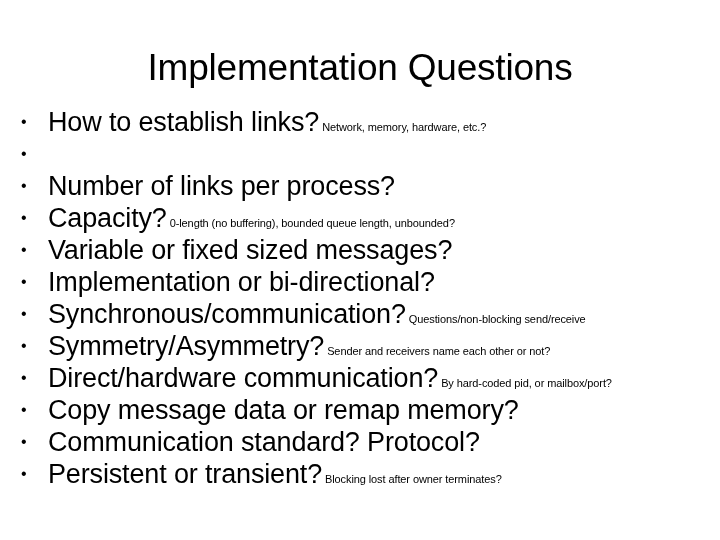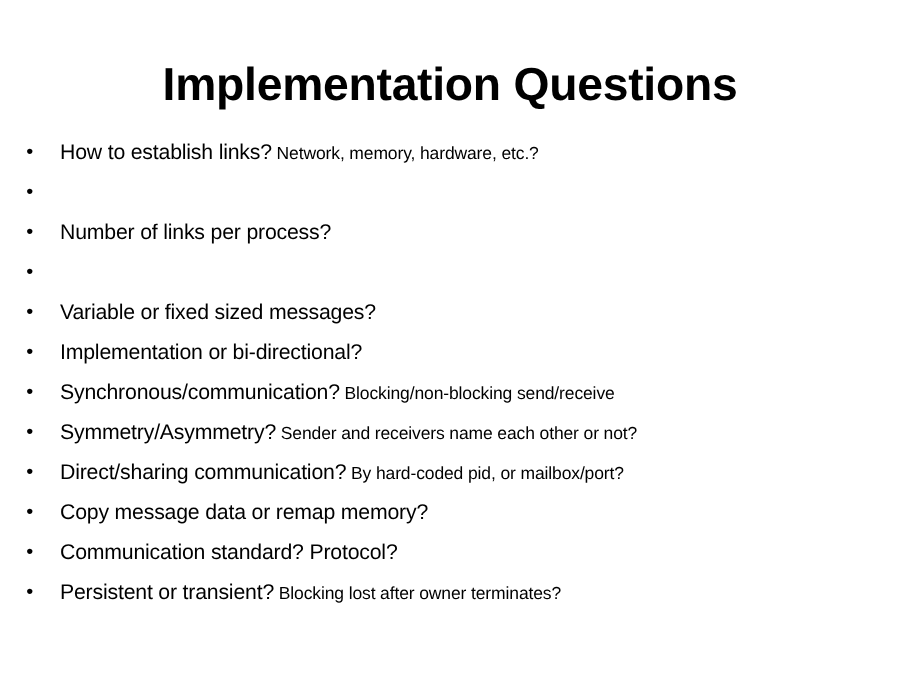--- a/index.html
+++ b/index.html
@@ -24,21 +24,21 @@
     box-sizing: border-box;
   }
   .slide-title {
     position: absolute;
     left: 0;
     top: 46px;
     width: 720px;
     text-align: center;
     font-size: 37px;
     line-height: 44px;
-    font-weight: 700;
+    font-weight: 400;
     letter-spacing: -0.2px;
     color: #000000;
     white-space: nowrap;
   }
   .bullet-list {
     position: absolute;
     left: 14px;
     top: 106px;
     width: 700px;
     margin: 0;
@@ -62,25 +62,25 @@
     height: 32px;
     line-height: 32px;
     text-align: left;
     font-size: 16px;
     color: #000000;
   }
   .bullet-text {
     display: inline;
   }
   .seg-lg {
-    font-size: 17px;
+    font-size: 27px;
     letter-spacing: -0.15px;
   }
   .seg-sm {
-    font-size: 14px;
+    font-size: 11px;
     letter-spacing: -0.1px;
   }
 </style>
 </head>
 <body>
 
 <div class="slide">
 
   <div class="slide-title">Implementation Questions</div>
 
@@ -95,45 +95,46 @@
       <span class="bullet-marker">•</span>
     </li>
 
     <li class="bullet-item">
       <span class="bullet-marker">•</span>
       <span class="bullet-text"><span class="seg-lg">Number of links per process?</span><span class="seg-sm"></span></span>
     </li>
 
     <li class="bullet-item">
       <span class="bullet-marker">•</span>
+      <span class="bullet-text"><span class="seg-lg">Capacity?</span><span class="seg-sm"> 0-length (no buffering), bounded queue length, unbounded?</span></span>
     </li>
 
     <li class="bullet-item">
       <span class="bullet-marker">•</span>
       <span class="bullet-text"><span class="seg-lg">Variable or fixed sized messages?</span><span class="seg-sm"></span></span>
     </li>
 
     <li class="bullet-item">
       <span class="bullet-marker">•</span>
       <span class="bullet-text"><span class="seg-lg">Implementation or bi-directional?</span><span class="seg-sm"></span></span>
     </li>
 
     <li class="bullet-item">
       <span class="bullet-marker">•</span>
-      <span class="bullet-text"><span class="seg-lg">Synchronous/communication?</span><span class="seg-sm"> Blocking/non-blocking send/receive</span></span>
+      <span class="bullet-text"><span class="seg-lg">Synchronous/communication?</span><span class="seg-sm"> Questions/non-blocking send/receive</span></span>
     </li>
 
     <li class="bullet-item">
       <span class="bullet-marker">•</span>
       <span class="bullet-text"><span class="seg-lg">Symmetry/Asymmetry?</span><span class="seg-sm"> Sender and receivers name each other or not?</span></span>
     </li>
 
     <li class="bullet-item">
       <span class="bullet-marker">•</span>
-      <span class="bullet-text"><span class="seg-lg">Direct/sharing communication?</span><span class="seg-sm"> By hard-coded pid, or mailbox/port?</span></span>
+      <span class="bullet-text"><span class="seg-lg">Direct/hardware communication?</span><span class="seg-sm"> By hard-coded pid, or mailbox/port?</span></span>
     </li>
 
     <li class="bullet-item">
       <span class="bullet-marker">•</span>
       <span class="bullet-text"><span class="seg-lg">Copy message data or remap memory?</span><span class="seg-sm"></span></span>
     </li>
 
     <li class="bullet-item">
       <span class="bullet-marker">•</span>
       <span class="bullet-text"><span class="seg-lg">Communication standard? Protocol?</span><span class="seg-sm"></span></span>

